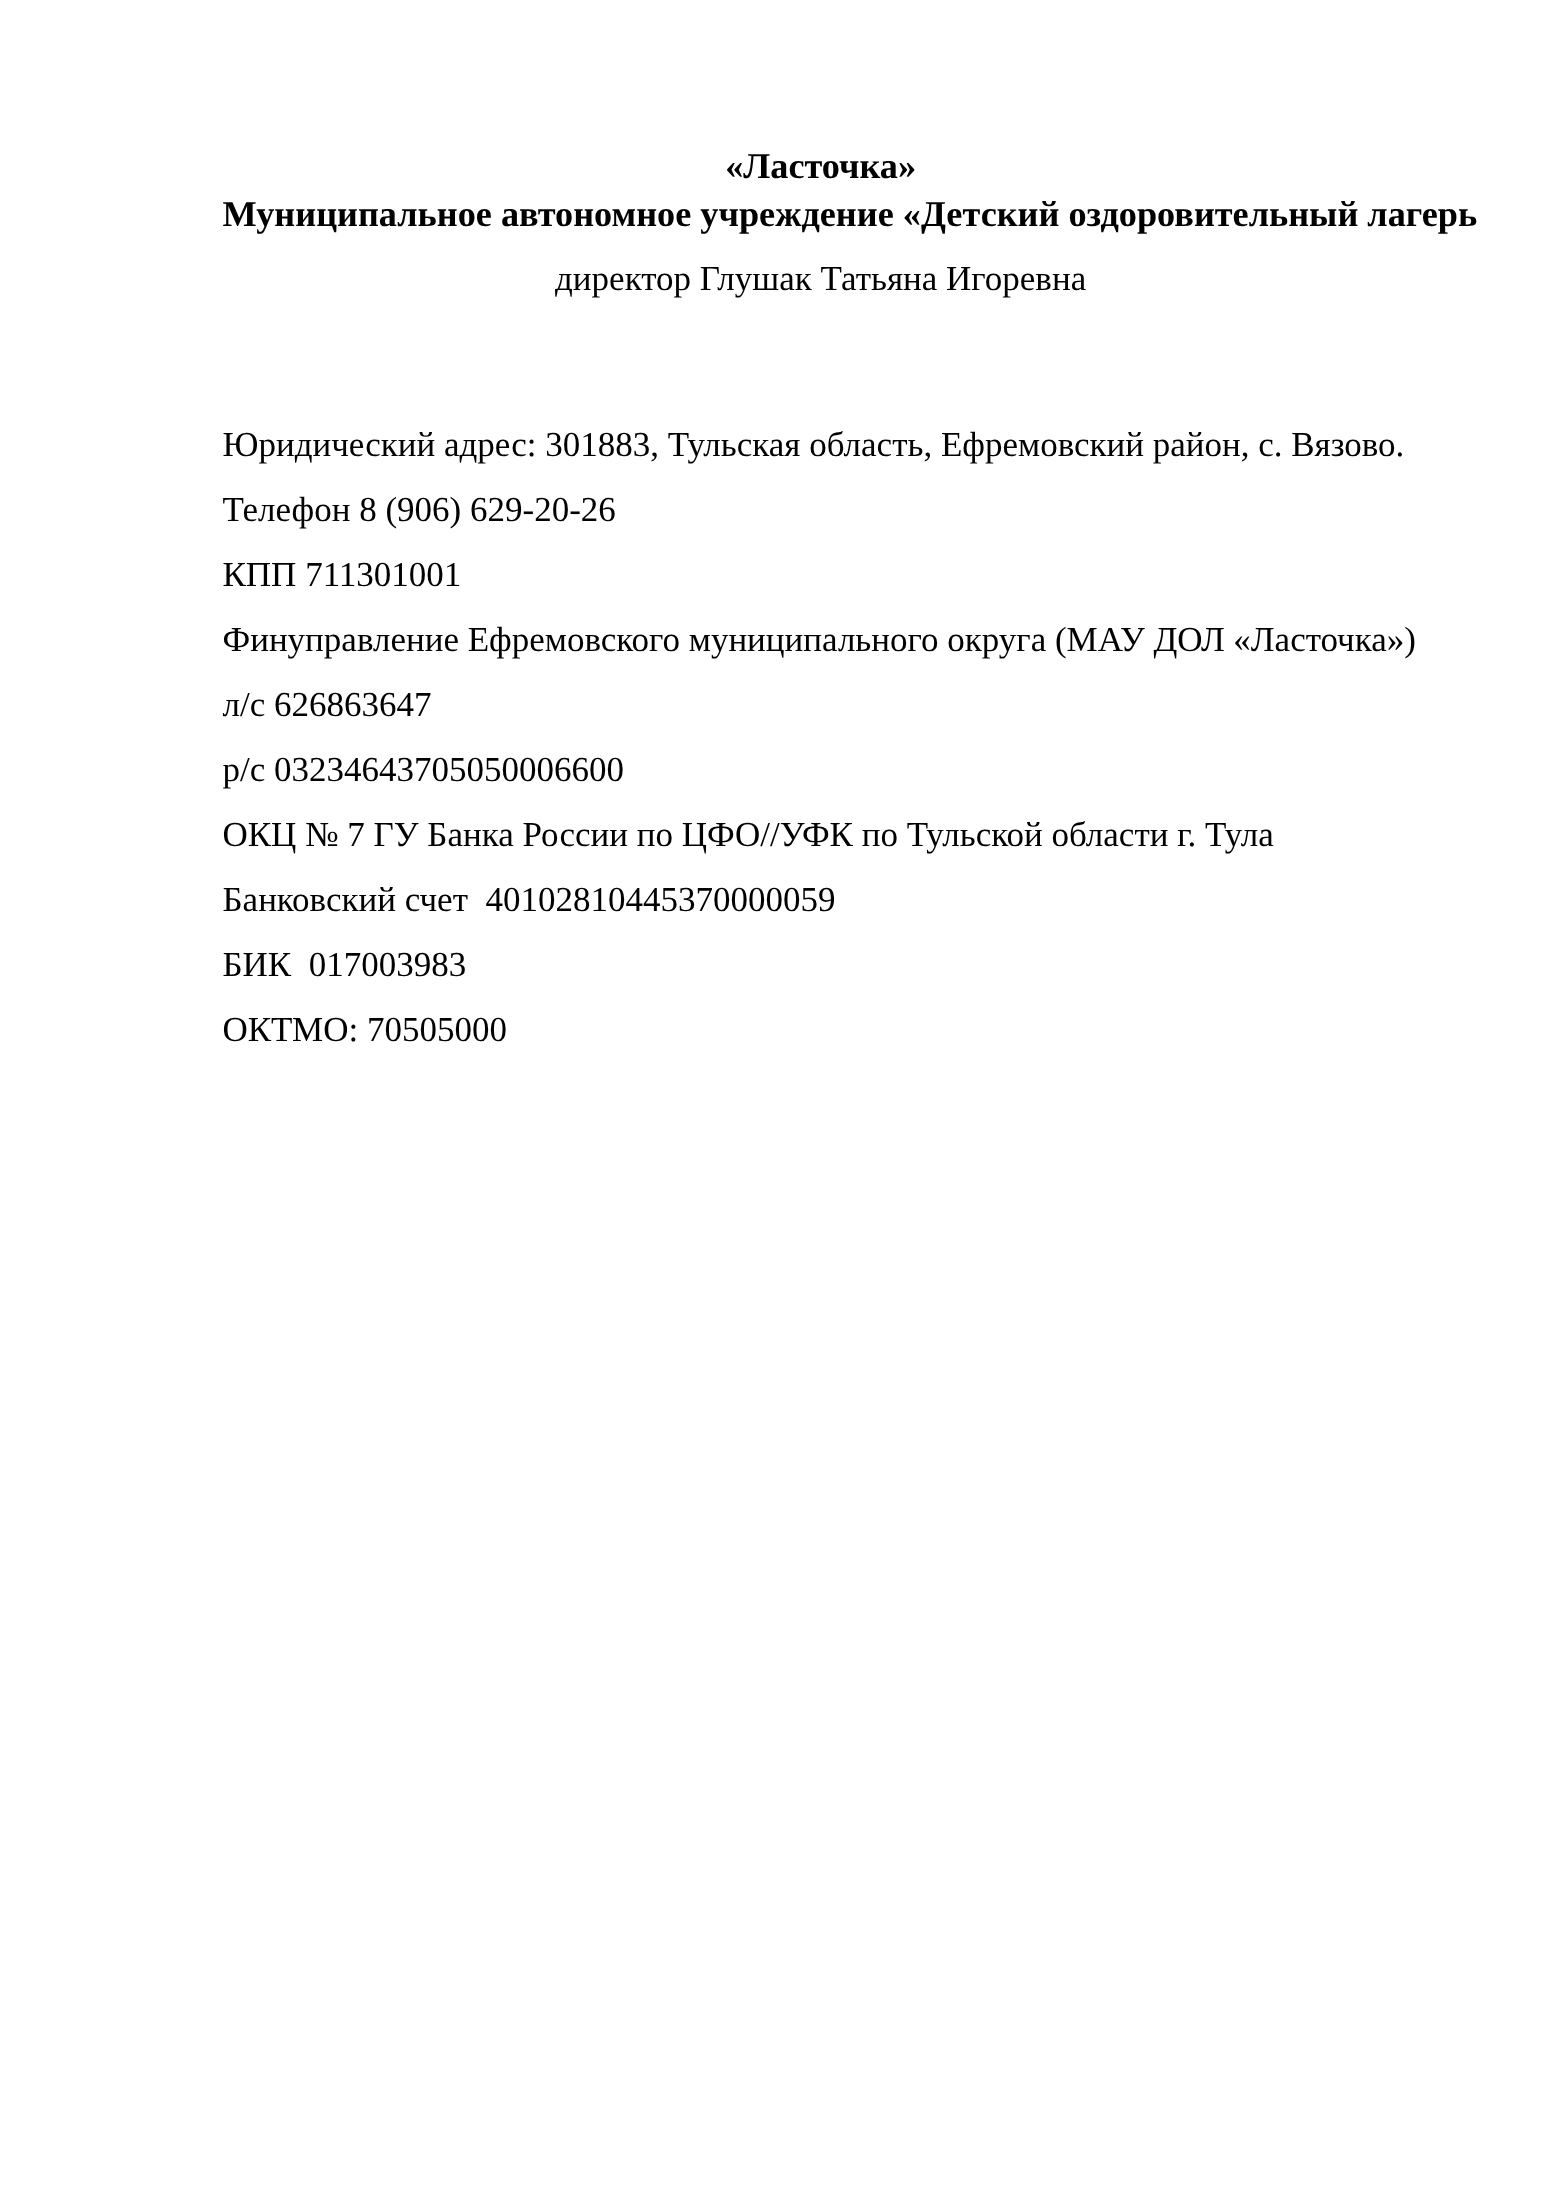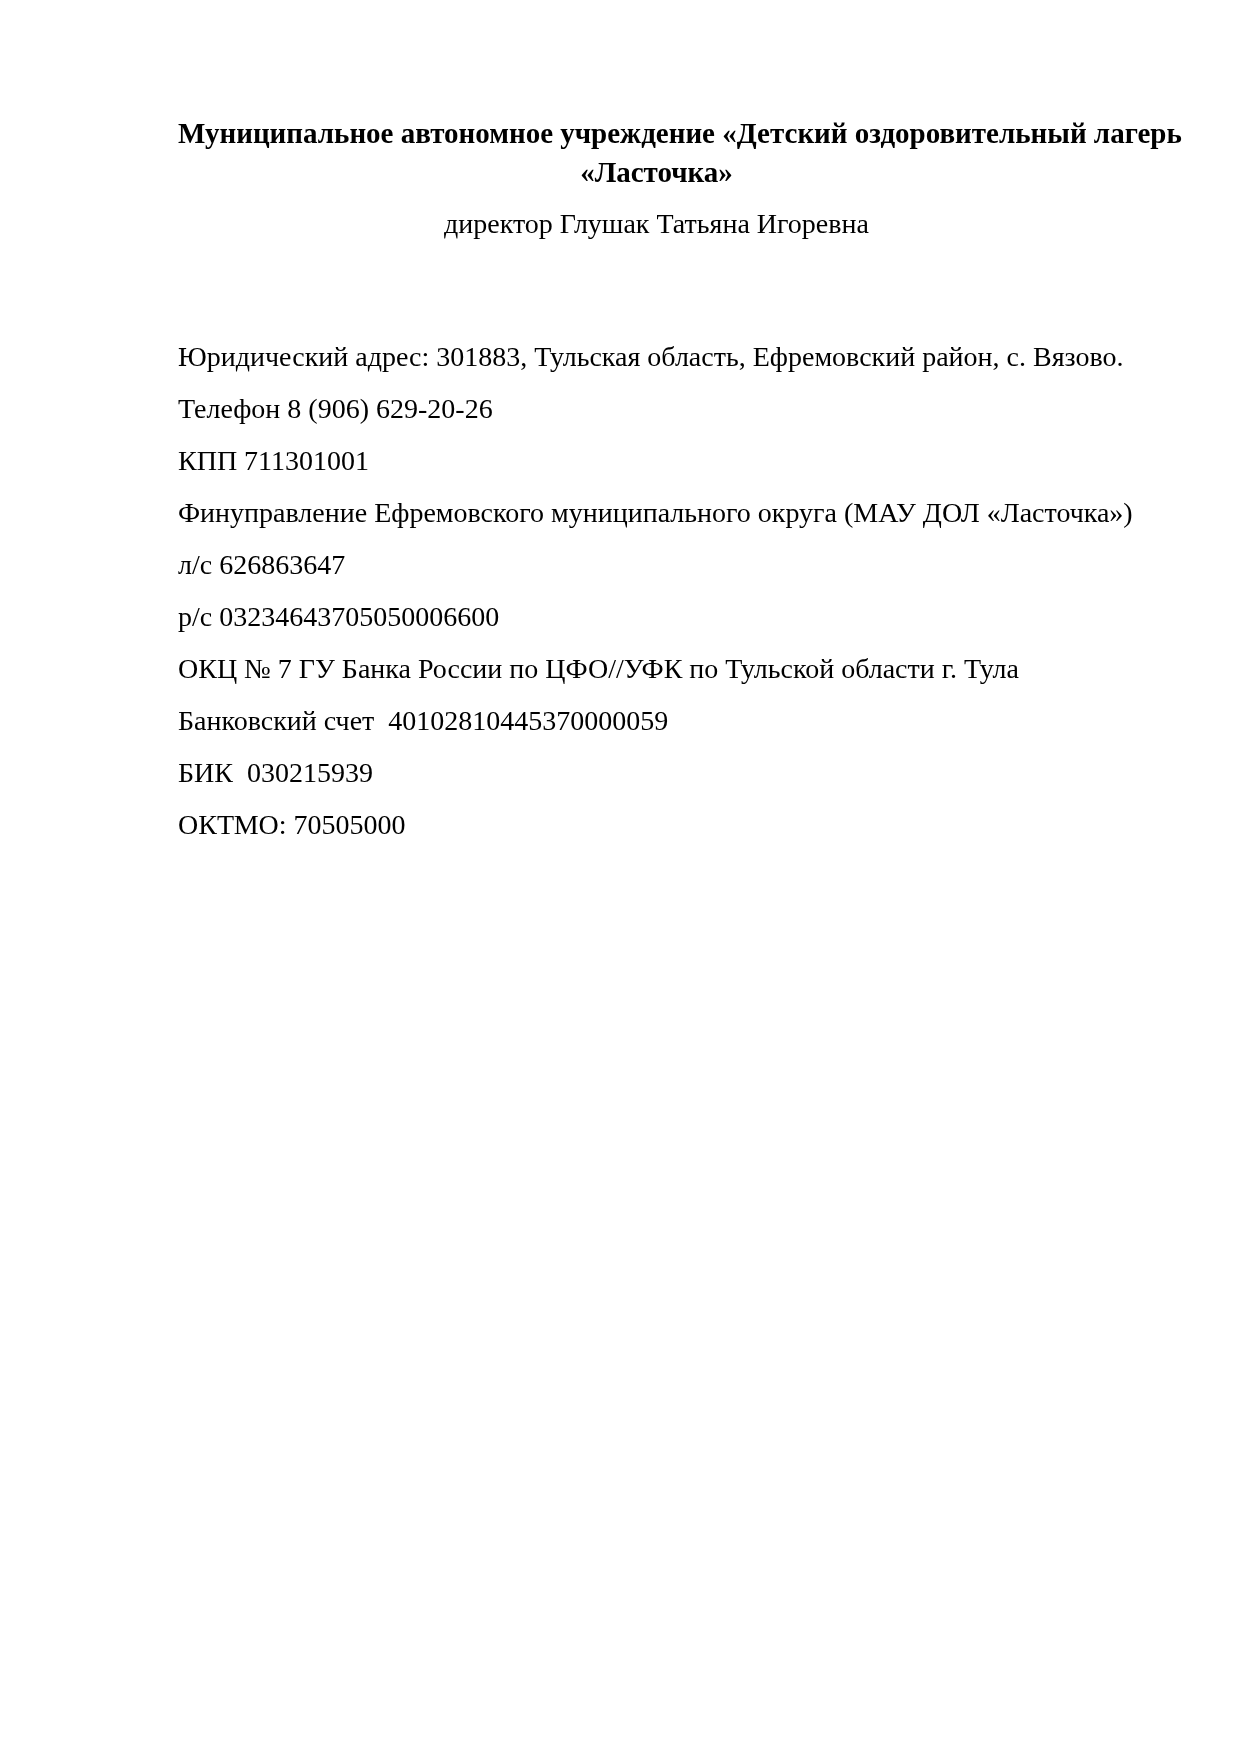--- a/index.html
+++ b/index.html
@@ -43,33 +43,33 @@
     text-align: left;
   }
 </style>
 </head>
 <body>
 
 <div class="page">
   <div class="content">
 
     <h1 class="doc-title">
+      <span class="title-line">«Ласточка»</span>
       <span class="title-line">Муниципальное автономное учреждение «Детский оздоровительный лагерь</span>
-      <span class="title-line">«Ласточка»</span>
     </h1>
 
     <p class="doc-subtitle">директор Глушак Татьяна Игоревна</p>
 
     <div class="doc-body">
       <p class="doc-line">Юридический адрес: 301883, Тульская область, Ефремовский район, с. Вязово.</p>
       <p class="doc-line">Телефон 8 (906) 629-20-26</p>
       <p class="doc-line">КПП 711301001</p>
       <p class="doc-line">Финуправление Ефремовского муниципального округа (МАУ ДОЛ «Ласточка»)</p>
       <p class="doc-line">л/с 626863647</p>
       <p class="doc-line">р/с 03234643705050006600</p>
       <p class="doc-line">ОКЦ № 7 ГУ Банка России по ЦФО//УФК по Тульской области г. Тула</p>
       <p class="doc-line">Банковский счет  40102810445370000059</p>
-      <p class="doc-line">БИК  030215939</p>
+      <p class="doc-line">БИК  017003983</p>
       <p class="doc-line">ОКТМО: 70505000</p>
     </div>
 
   </div>
 </div>
 
 </body></html>

